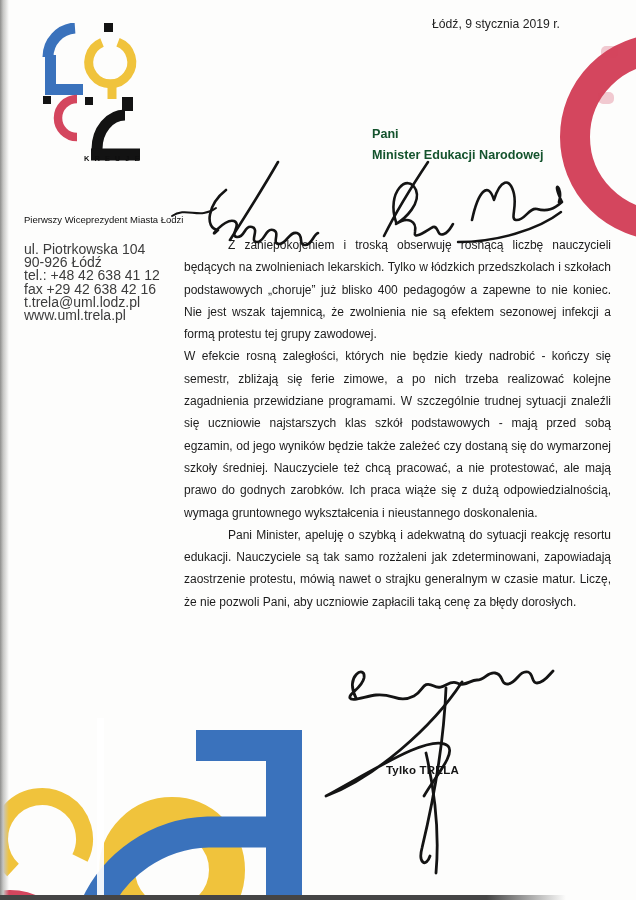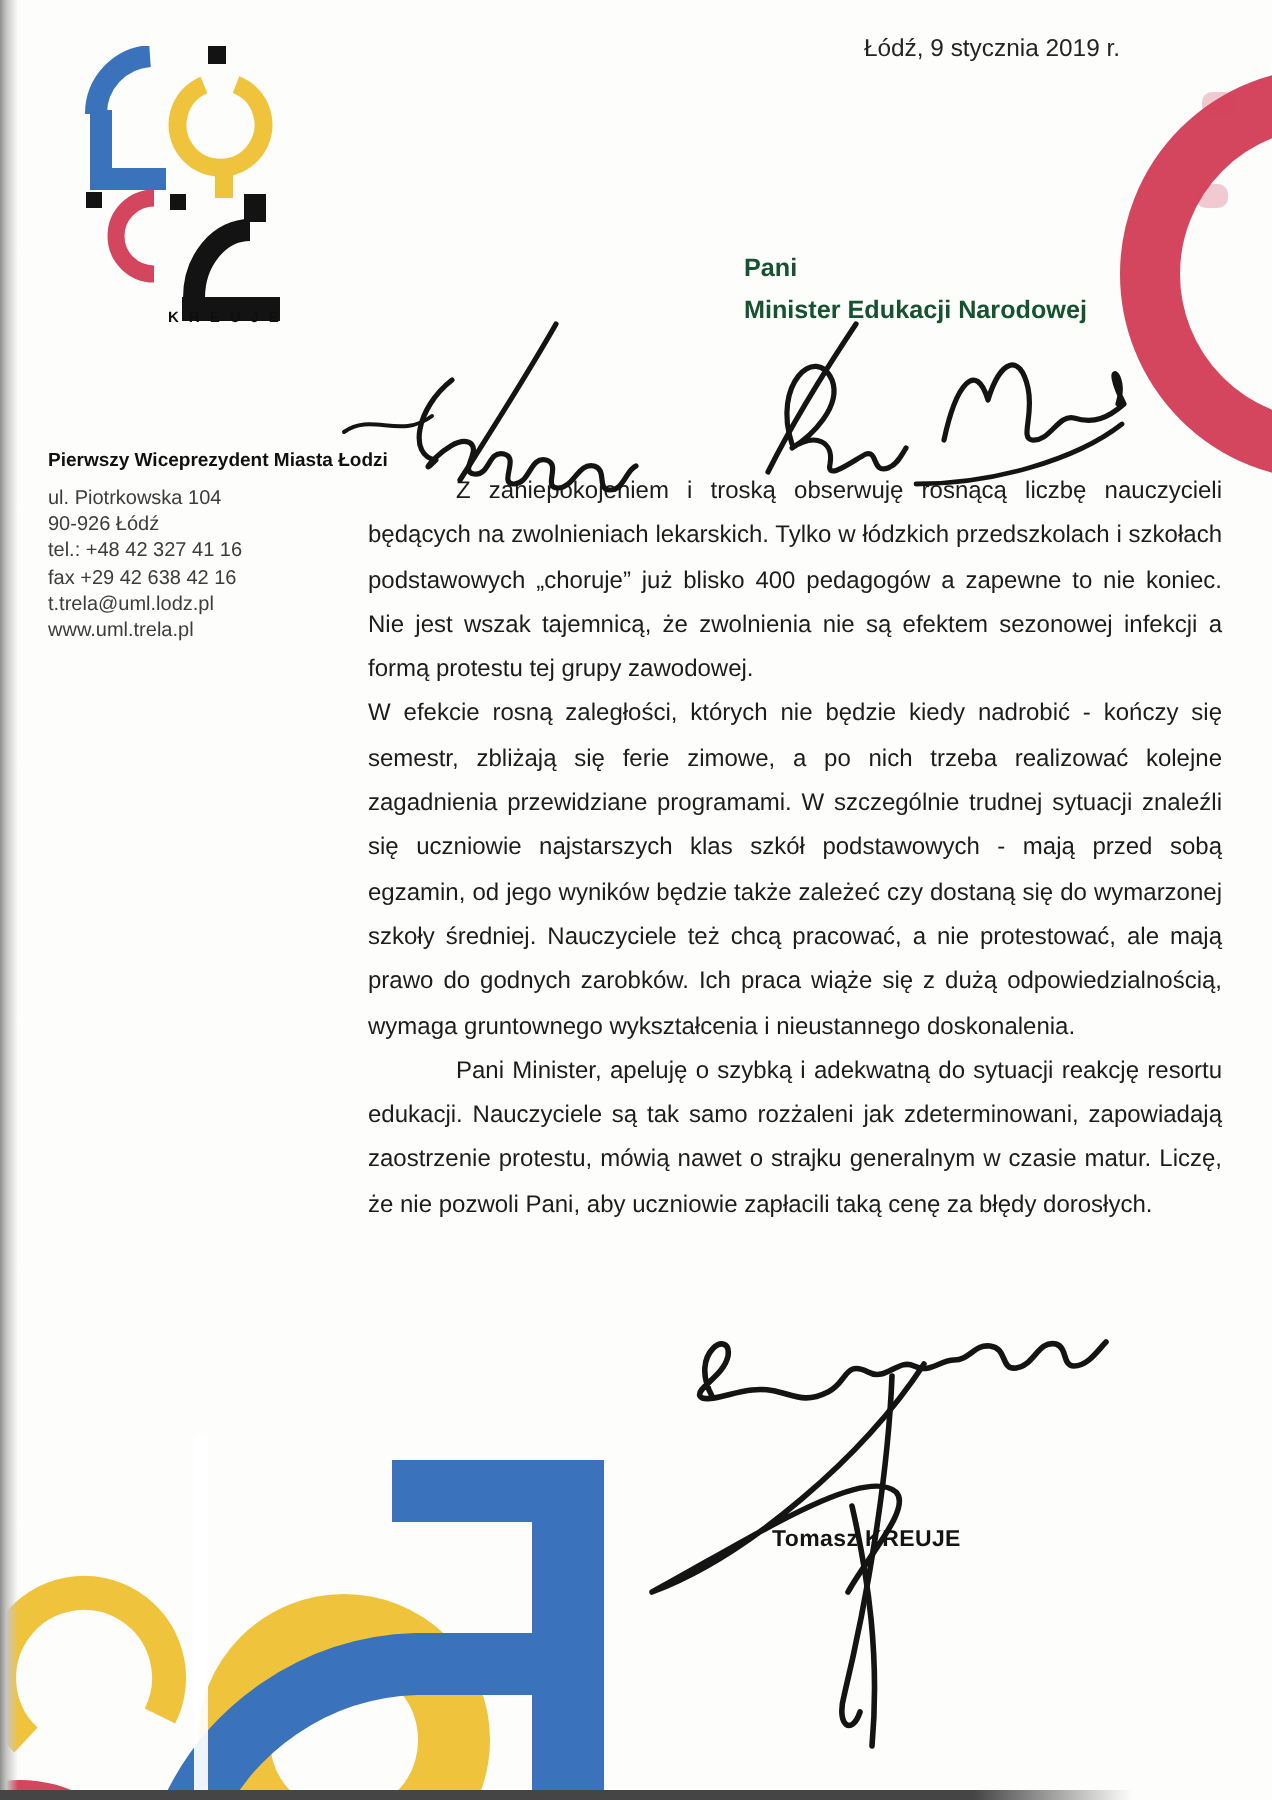--- a/index.html
+++ b/index.html
@@ -31,23 +31,23 @@
   .mini-logo{position:absolute;left:40px;top:23px;z-index:2;}
   .mini-logo .st-b{stroke:var(--blue);fill:none;}
   .mini-logo .st-y{stroke:var(--yellow);fill:none;}
   .mini-logo .st-r{stroke:var(--red);fill:none;}
   .mini-logo .st-k{stroke:#131313;fill:none;}
   .mini-logo .sq{fill:#131313;}
   .kreuje{position:absolute;left:84px;top:154px;font-size:7.5px;font-weight:bold;
     letter-spacing:5px;color:#0f0f0f;z-index:2;}
 
   
-  .sender-title{position:absolute;left:24px;top:225px;width:170px;
-    font-size:9.5px;font-weight:bold;color:#101010;}
-  .sender-addr{position:absolute;left:24px;top:243px;font-size:10px;
+  .sender-title{position:absolute;left:24px;top:214px;width:170px;
+    font-size:9.5px;font-weight:normal;color:#101010;}
+  .sender-addr{position:absolute;left:24px;top:243px;font-size:14px;
     line-height:13.2px;color:#3c3c3c;}
 
   
   .recipient{position:absolute;left:372px;top:124px;font-size:12.6px;
     font-weight:bold;line-height:21.3px;color:#14532d;}
 
   
   .hand{position:absolute;z-index:4;}
   .hand path{fill:none;stroke:#141414;stroke-linecap:round;stroke-linejoin:round;}
   .hand.salutation{left:166px;top:156px;}
@@ -100,21 +100,21 @@
     <path class="st-k" d="M 87.5 74 L 87.5 88" stroke-width="11"></path>
     <path class="st-k" d="M 85 92 A 28 34 0 0 0 57 126 L 57 130" stroke-width="11"></path>
     <path class="st-k" d="M 51 131.5 L 100 131.5" stroke-width="12"></path>
   </svg>
   <div class="kreuje">KREUJE</div>
 
   <div class="sender-title">Pierwszy Wiceprezydent Miasta Łodzi</div>
   <div class="sender-addr">
     <div>ul. Piotrkowska 104</div>
     <div>90-926 Łódź</div>
-    <div>tel.: +48 42 327 41 16</div>
+    <div>tel.: +48 42 638 41 12</div>
     <div>fax +29 42 638 42 16</div>
     <div>t.trela@uml.lodz.pl</div>
     <div>www.uml.trela.pl</div>
   </div>
 
   <div class="recipient">
     <div>Pani</div>
     <div>Minister Edukacji Narodowej</div>
   </div>
 
@@ -134,21 +134,21 @@
     <p class="ind">Pani Minister, apeluję o szybką i adekwatną do sytuacji reakcję resortu edukacji. Nauczyciele są tak samo rozżaleni jak zdeterminowani, zapowiadają zaostrzenie protestu, mówią nawet o strajku generalnym w czasie matur. Liczę, że nie pozwoli Pani, aby uczniowie zapłacili taką cenę za błędy dorosłych.</p>
   </div>
 
   <svg class="hand signature" width="268" height="240" viewBox="0 0 268 240" role="img" aria-label="Tomasz TRELA">
     <path stroke-width="2.8" d="M 44 52 C 32 30 54 18 52 32 C 50 42 36 48 38 52 C 40 56 54 50 64 49 C 82 47 86 58 102 50 c 10 -5 8 -16 20 -10 c 9 5 15 -7 23 -3 c 8 4 13 -3 20 -3 c 8 0 10 -8 18 -7 c 9 1 5 12 13 11 c 9 -1 11 -14 20 -12 c 6 2 3 11 9 11 c 7 0 12 -8 16 -12"></path>
     <path stroke-width="2.8" d="M 150 36 C 120 82 62 132 14 150 C 62 124 120 86 136 100 C 144 108 122 132 112 150"></path>
     <path stroke-width="2.8" d="M 134 42 C 132 92 122 152 110 202 C 106 217 114 222 118 210"></path>
     <path stroke-width="2.8" d="M 114 107 C 122 142 128 182 124 227"></path>
   </svg>
 
-  <div class="signer">Tomasz KREUJE</div>
+  <div class="signer">Tylko TRELA</div>
 
   <svg class="deco" width="470" height="182" viewBox="0 0 470 182" aria-hidden="true">
     <ellipse class="f-r" cx="10" cy="202" rx="46" ry="30"></ellipse>
     <path class="a-y" d="M 13 152 A 42.5 42.5 0 1 1 80 140" stroke-width="17"></path>
     <circle class="a-y" cx="172" cy="152" r="55" stroke-width="36"></circle>
     <path class="a-b" d="M 94 192 A 128 128 0 0 1 208 114 L 270 114" stroke-width="31"></path>
     <rect class="f-b" x="266" y="12" width="36" height="170"></rect>
     <rect class="f-b" x="196" y="12" width="106" height="31"></rect>
     <rect x="97" y="0" width="7" height="182" fill="#ffffff" opacity="0.92"></rect>
   </svg>

